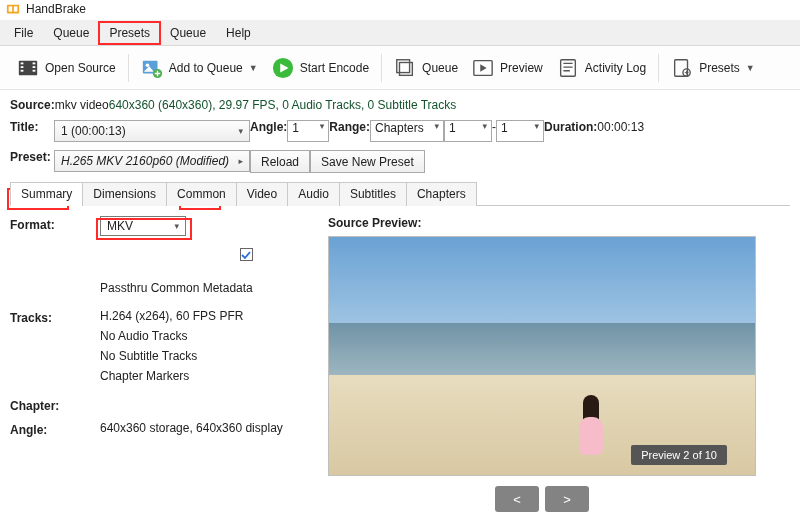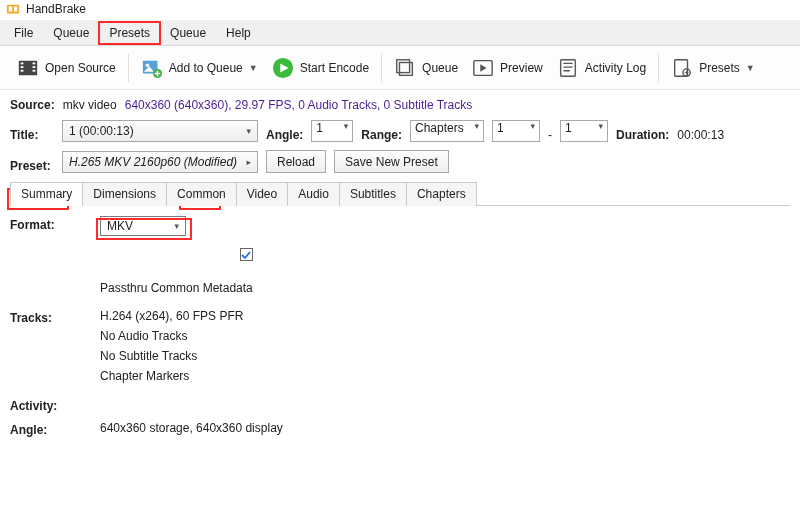--- a/index.html
+++ b/index.html
@@ -8,23 +8,23 @@
   .titlebar .logo { width: 14px; height: 14px; display: inline-flex; }
   .titlebar .appname { font-size: 12px; }
   .menubar { display: flex; align-items: center; background: #f0f0f0; border-bottom: 1px solid #d8d8d8; padding: 0 4px; height: 26px; }
   .menubar .menuitem { padding: 4px 10px; cursor: default; }
   .redbox { outline: 2px solid #ff2a2a; outline-offset: -1px; }
   .toolbar { display: flex; align-items: center; gap: 2px; background: #fdfdfd; border-bottom: 1px solid #e4e4e4; padding: 6px 11px; height: 44px; }
   .tbbtn { display: inline-flex; align-items: center; gap: 6px; padding: 2px 6px; cursor: default; border-radius: 2px; }
   .tbicon { width: 22px; height: 22px; display: inline-flex; align-items: center; justify-content: center; }
   .tbsep { width: 1px; height: 28px; background: #e0e0e0; margin: 0 4px; }
   .content { padding: 8px 10px 8px 10px; }
-  .row { display: flex; align-items: flex-end; gap: 8px; margin-bottom: 8px; flex-wrap: wrap; }
+  .row { display: flex; align-items: flex-start; margin-bottom: 8px; flex-wrap: wrap; }
   .label { font-weight: 600; }
-  .dim { color: #4c1d95; }
+  .dim { color: #14532d; }
   select, .sel { background: #fff; border: 1px solid #a9a9a9; padding: 2px 4px; height: 22px; font-size: 12px; }
   .widesel { width: 196px; display: inline-flex; align-items: center; justify-content: space-between; padding: 0 6px; background: linear-gradient(#fdfdfd,#eee); }
   .btn { background: linear-gradient(#fdfdfd,#eee); border: 1px solid #a9a9a9; padding: 2px 10px; height: 23px; cursor: default; }
   .tabstrip { display: flex; border-bottom: 1px solid #c9c9c9; margin-top: 4px; }
   .tab { padding: 4px 10px; border: 1px solid #c9c9c9; border-bottom: none; margin-right: -1px; background: #f5f5f5; cursor: default; position: relative; top: 1px; }
   .tab.active { background: #fff; border-bottom: 1px solid #fff; }
   .panel { display: flex; gap: 18px; padding: 10px 0 0 0; }
   .leftcol { width: 300px; }
   .prow { display: flex; margin-bottom: 8px; }
   .plabel { width: 90px; font-weight: 600; padding-top: 2px; }
@@ -231,24 +231,38 @@
       <div class="prow">
         <div class="plabel">Tracks:</div>
         <div class="pval">
           <div>H.264 (x264), 60 FPS PFR</div>
           <div>No Audio Tracks</div>
           <div>No Subtitle Tracks</div>
           <div>Chapter Markers</div>
         </div>
       </div>
       <div class="prow">
-        <div class="plabel">Activity:</div>
+        <div class="plabel">Chapter:</div>
       </div>
       <div class="prow">
         <div class="plabel">Angle:</div>
         <div class="pval">
             <div>640x360 storage, 640x360 display</div>
           </div>
       </div>
     </div>
 
+    <div class="preview-area">
+      <div class="preview-label">Source Preview:</div>
+      <div class="preview-frame">
+        <div class="person">
+          <div class="hair"></div>
+            <div class="body"></div>
+        </div>
+        <div class="tooltip">Preview 2 of 10</div>
+      </div>
+      <div class="navbtns">
+        <div class="navbtn">&lt;</div>
+        <div class="navbtn">&gt;</div>
+      </div>
+    </div>
   </div>
 </div>
 
 </body></html>

